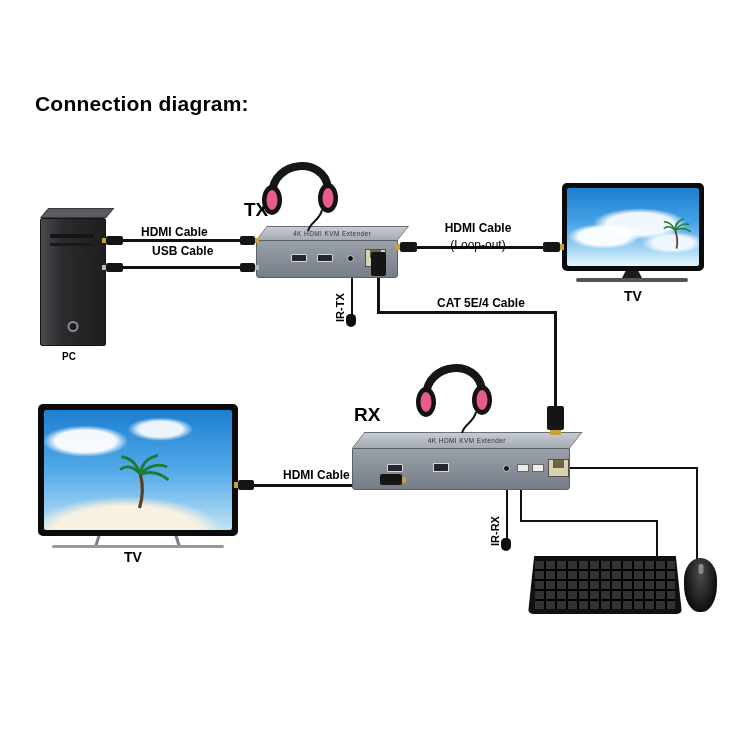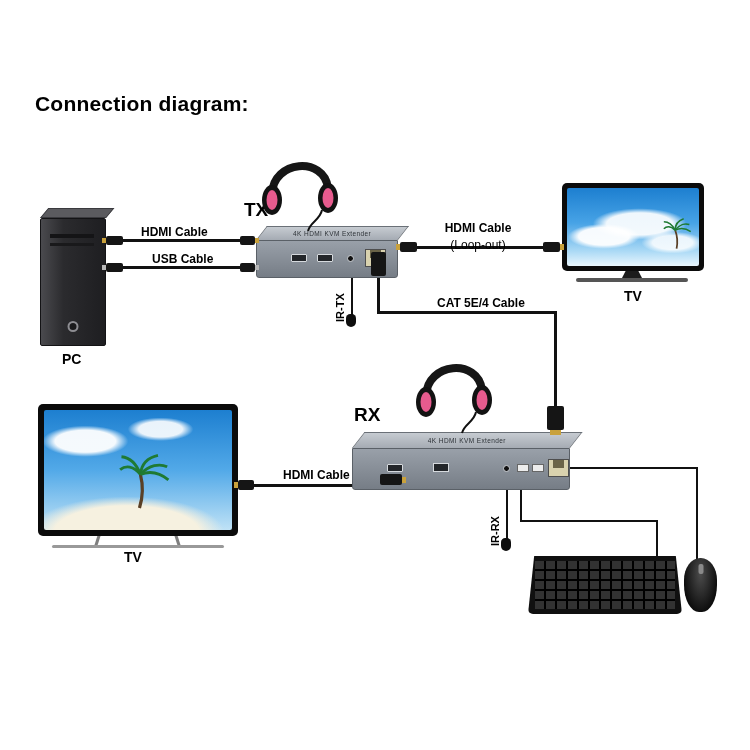--- a/index.html
+++ b/index.html
@@ -125,21 +125,21 @@
   <div class="ir-bulb" style="left:501px;top:538px;"></div>
 
   <div class="pc">
     <div class="pc-top"></div>
     <div class="pc-body">
       <div class="pc-slot"></div>
       <div class="pc-slot2"></div>
       <div class="pc-power"></div>
     </div>
   </div>
-  <div class="lbl" style="left:62px;top:351px;font-size:14px;">PC</div>
+  <div class="lbl" style="left:62px;top:351px;font-size:10px;">PC</div>
 
   <div class="device" style="left:256px;top:226px;width:142px;">
     <div class="device-top">
       <span class="device-top-text">4K HDMI KVM Extender</span>
     </div>
     <div class="device-front">
       <span class="port port-hdmi" style="left:34px;top:13px;"></span>
       <span class="port port-hdmi" style="left:60px;top:13px;"></span>
       <span class="port port-jack" style="left:90px;top:14px;"></span>
       <span class="port port-rj45" style="left:108px;top:8px;"></span>
@@ -150,21 +150,21 @@
   <svg class="headphones" style="left:258px;top:144px;" width="84" height="88" viewBox="0 0 84 88">
     <path d="M14,50 C15,16 66,12 70,44" fill="none" stroke="#161616" stroke-width="8" stroke-linecap="round"></path>
     <ellipse cx="14" cy="56" rx="10" ry="15" fill="#121212"></ellipse>
     <ellipse class="hp-pad" cx="14" cy="56" rx="5.5" ry="10"></ellipse>
     <ellipse cx="70" cy="54" rx="10" ry="15" fill="#121212"></ellipse>
     <ellipse class="hp-pad" cx="70" cy="54" rx="5.5" ry="10"></ellipse>
     <path d="M64,66 C62,76 52,78 50,87" fill="none" stroke="#111" stroke-width="2"></path>
   </svg>
 
   <div class="lbl" style="left:141px;top:225px;">HDMI Cable</div>
-  <div class="lbl" style="left:152px;top:252px;">USB Cable</div>
+  <div class="lbl" style="left:152px;top:244px;">USB Cable</div>
 
   <div class="vlabel" style="left:334px;top:322px;">IR-TX</div>
 
   <div class="lbl" style="left:418px;top:221px;width:120px;text-align:center;">HDMI Cable</div>
   <div class="lbl" style="left:418px;top:238px;width:120px;text-align:center;font-weight:normal;">(Loop-out)</div>
 
   <div class="lbl" style="left:437px;top:296px;">CAT 5E/4 Cable</div>
 
   <div class="tv" style="left:562px;top:183px;width:142px;height:88px;">
     <div class="tv-screen screen-sky-top">

